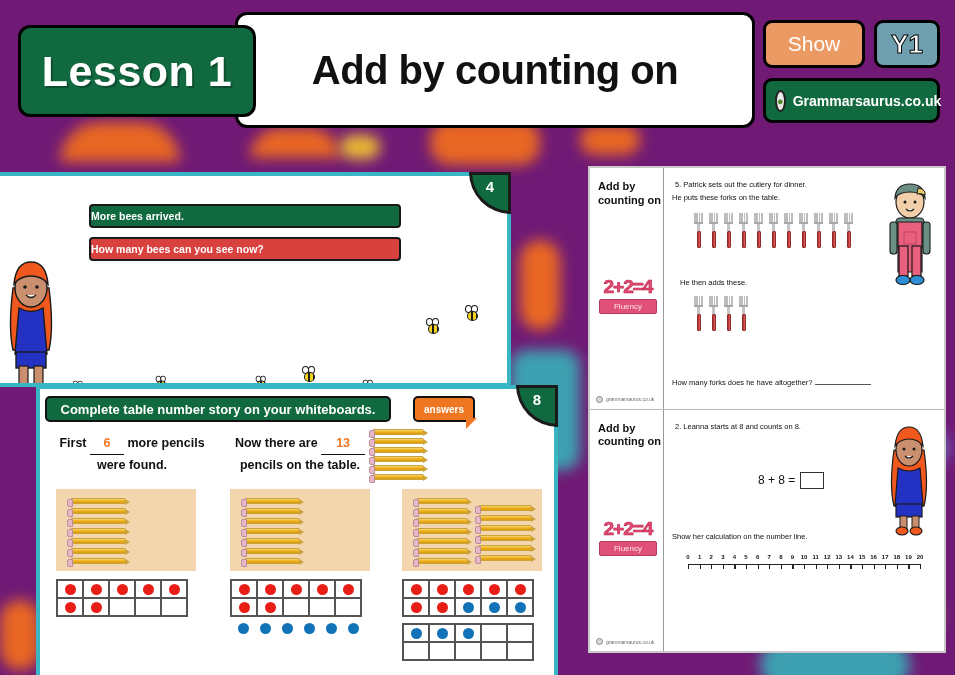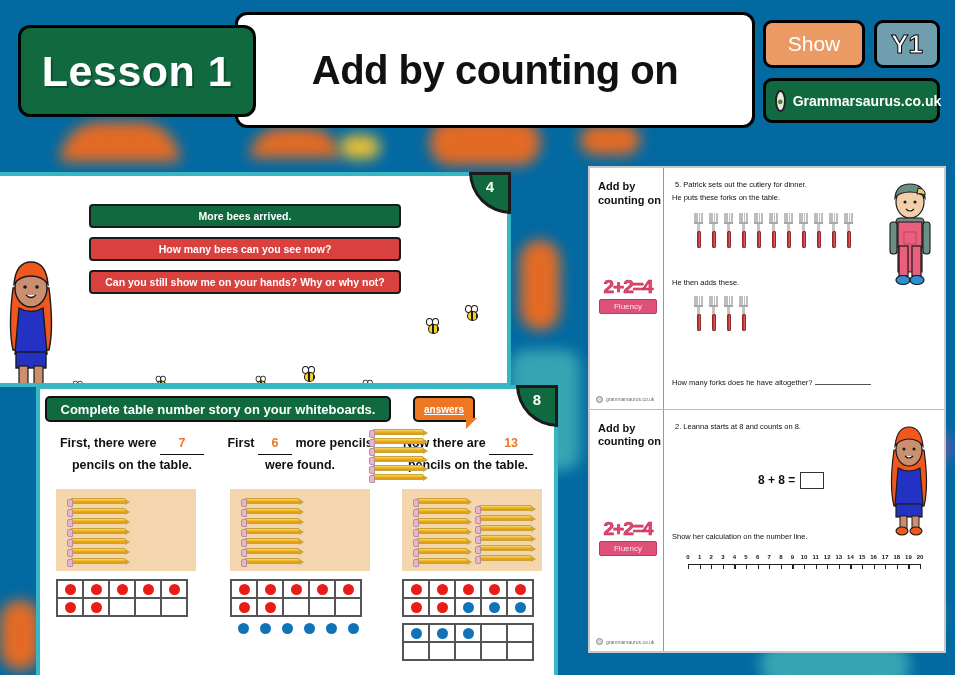--- a/index.html
+++ b/index.html
@@ -4,21 +4,21 @@
 <style>
   * { box-sizing: border-box; margin: 0; padding: 0; }
   html, body {
     width: 955px; height: 675px;
     overflow: hidden;
     font-family: "Liberation Sans", sans-serif;
   }
   #stage {
     position: relative;
     width: 955px; height: 675px;
-    background: #0369a1;
+    background: #701a75;
     overflow: hidden;
   }
   
   .blob { position: absolute; filter: blur(7px); opacity: .95; }
   .blob.o { background: #ef6b1f; }
   .blob.d { background: #3aa8b4; }
   .blob.p { background: #6d5bb0; }
   .blob.y { background: #f2c230; }
 
   
@@ -77,21 +77,21 @@
     padding-top: 3px; z-index: 6;
   }
   .slide-tab span { color: #fff; font-size: 15px; font-weight: bold; }
 
   
   #slide4 { left: -5px; top: 172px; width: 516px; height: 215px; z-index: 4; }
   #slide4 .inner { position: relative; width: 100%; height: 100%; overflow: hidden; background: #fff; }
   .bees-btns { position: absolute; left: 90px; top: 28px; width: 312px; }
   .bbtn {
     height: 24px; margin-bottom: 9px; border: 2px solid #1a1a1a; border-radius: 4px;
-    display: flex; align-items: center; justify-content: center;
+    display: flex; align-items: center; 
     color: #fff; font-size: 10.5px; font-weight: bold;
   }
   .bbtn.green { background: #11693f; }
   .bbtn.red { background: #d9413f; }
   .bee { position: absolute; width: 15px; height: 16px; }
   .bee .wing { position: absolute; top: 0; width: 7px; height: 8px; background: #fff; border: 1.4px solid #1a1a1a; border-radius: 50%; }
   .bee .wl { left: 0px; } .bee .wr { left: 6px; }
   .bee .body { position: absolute; left: 2px; top: 6px; width: 11px; height: 10px; border-radius: 48%;
                background: repeating-linear-gradient(90deg,#f5d21c 0 3px,#1a1a1a 3px 5px);
                border: 1.4px solid #1a1a1a; }
@@ -105,21 +105,21 @@
     position: absolute; left: 5px; top: 7px; width: 346px; height: 26px;
     background: #11693f; border: 2px solid #111; border-radius: 5px;
     display: flex; align-items: center; justify-content: center;
   }
   .story-banner span { color: #fff; font-size: 13px; font-weight: bold; }
   .answers-btn {
     position: absolute; left: 373px; top: 7px; width: 62px; height: 26px;
     background: #ef7722; border: 2px solid #111; border-radius: 5px;
     display: flex; align-items: center; justify-content: center;
   }
-  .answers-btn span { color: #fff; font-size: 10px; font-weight: bold; text-decoration: underline; }
+  .answers-btn span { color: #fff; font-size: 10px; font-weight: bold; }
   .answers-tail {
     position: absolute; left: 426px; top: 29px; width: 0; height: 0;
     border-left: 11px solid #ef7722; border-bottom: 11px solid transparent;
   }
   .story-cols { position: absolute; left: 8px; top: 44px; width: 506px; display: flex; }
   .story-col { width: 168px; text-align: center; font-size: 12.5px; font-weight: bold; color: #111; line-height: 1.65; }
   .blank { display: inline-block; min-width: 44px; border-bottom: 1.6px solid #111; color: #ef7722; font-weight: bold; }
   .mid-pencils { position: absolute; left: 326px; top: 40px; }
   .pbox { position: absolute; background: #f3d5ae; }
   .pencil { height: 6px; border-radius: 2px;
@@ -205,23 +205,20 @@
 
   <div class="slide" id="slide4">
     <div class="inner">
       <div class="bees-btns">
         <div class="bbtn green">
           <span>More bees arrived.</span>
         </div>
         <div class="bbtn red">
           <span>How many bees can you see now?</span>
         </div>
-        <div class="bbtn red">
-          <span>Can you still show me on your hands? Why or why not?</span>
-        </div>
       </div>
 
       <svg class="girl-1" width="60" height="130" viewBox="0 0 60 130">
         <path d="M12 32 q-5 40 0 62 h36 q5-22 0-62z" fill="#f0581e" stroke="#1a1a1a" stroke-width="1.4"></path>
         <ellipse cx="30" cy="32" rx="16" ry="19" fill="#c98f6e" stroke="#1a1a1a" stroke-width="1.4"></ellipse>
         <path d="M13 28 q2-22 17-22 q15 0 17 22 q-6-8-17-8 q-11 0-17 8z" fill="#f0581e" stroke="#1a1a1a" stroke-width="1.4"></path>
         <circle cx="24" cy="31" r="1.8" fill="#1a1a1a"></circle>
           <circle cx="36" cy="31" r="1.8" fill="#1a1a1a"></circle>
         <path d="M25 39 q5 5 10 0" stroke="#1a1a1a" stroke-width="1.3" fill="#fff"></path>
         <path d="M18 52 q12 7 24 0 l4 46 h-32z" fill="#2432c4" stroke="#1a1a1a" stroke-width="1.4"></path>
@@ -275,25 +272,20 @@
       <div class="story-banner">
         <span>Complete table number story on your whiteboards.</span>
       </div>
       <div class="answers-btn">
         <span>answers</span>
       </div>
       <div class="answers-tail"></div>
 
       <div class="story-cols">
         <div class="story-col">
-          <span>First, there were</span>
-          <span class="blank">7</span><br>
-          <span>pencils on the table.</span>
-        </div>
-        <div class="story-col">
           <span>First</span>
           <span class="blank" style="min-width:34px">6</span>
           <span>more pencils were found.</span>
         </div>
         <div class="story-col">
           <span>Now there are</span>
           <span class="blank">13</span><br>
           <span>pencils on the table.</span>
         </div>
       </div>
@@ -539,21 +531,21 @@
               <div class="tines"></div>
               <div class="neck"></div>
               <div class="handle"></div>
             </div>
             <div class="fork" style="left: 150px; position: absolute;">
               <div class="tines"></div>
               <div class="neck"></div>
               <div class="handle"></div>
             </div>
           </div>
-        <div class="q-text" style="position:absolute;left:6px;top:110px;">He then adds these.</div>
+        <div class="q-text" style="position:absolute;left:14px;top:110px;">He then adds these.</div>
         <div id="forkRow2" style="position:absolute;left:28px;top:128px;">
             <div class="fork" style="left: 0px; position: absolute;">
               <div class="tines"></div>
               <div class="neck"></div>
               <div class="handle"></div>
             </div>
             <div class="fork" style="left: 15px; position: absolute;">
               <div class="tines"></div>
               <div class="neck"></div>
               <div class="handle"></div>
@@ -601,21 +593,21 @@
           <div class="fl-badge">Fluency</div>
         </div>
         <div class="ws-foot">
           <div class="lg"></div>
           <div class="tx">grammarsaurus.co.uk</div>
         </div>
       </div>
       <div class="ws-body">
         <div class="q-text" style="position:absolute;left:9px;top:12px;">2. Leanna starts at 8 and counts on 8.</div>
         <div style="position:absolute;left:92px;top:62px;display:flex;align-items:center;gap:5px;">
-          <span style="font-size:12px;font-weight:bold;color:#111;">8 + 8 =</span>
+          <span style="font-size:12px;font-weight:normal;color:#111;">8 + 8 =</span>
           <span class="eqbox"></span>
         </div>
         <div class="q-text" style="position:absolute;left:6px;top:122px;">Show her calculation on the number line.</div>
         <div class="numline" id="numLine" style="left:22px;top:144px;width:232px;height:18px;">
             <div class="nl-axis" style="width: 232px;"></div>
             <div class="nl-tick" style="left: 0px;"></div>
             <div class="nl-lab" style="left: 0px;">0</div>
             <div class="nl-tick" style="left: 11.6px;"></div>
             <div class="nl-lab" style="left: 11.6px;">1</div>
             <div class="nl-tick" style="left: 23.2px;"></div>

